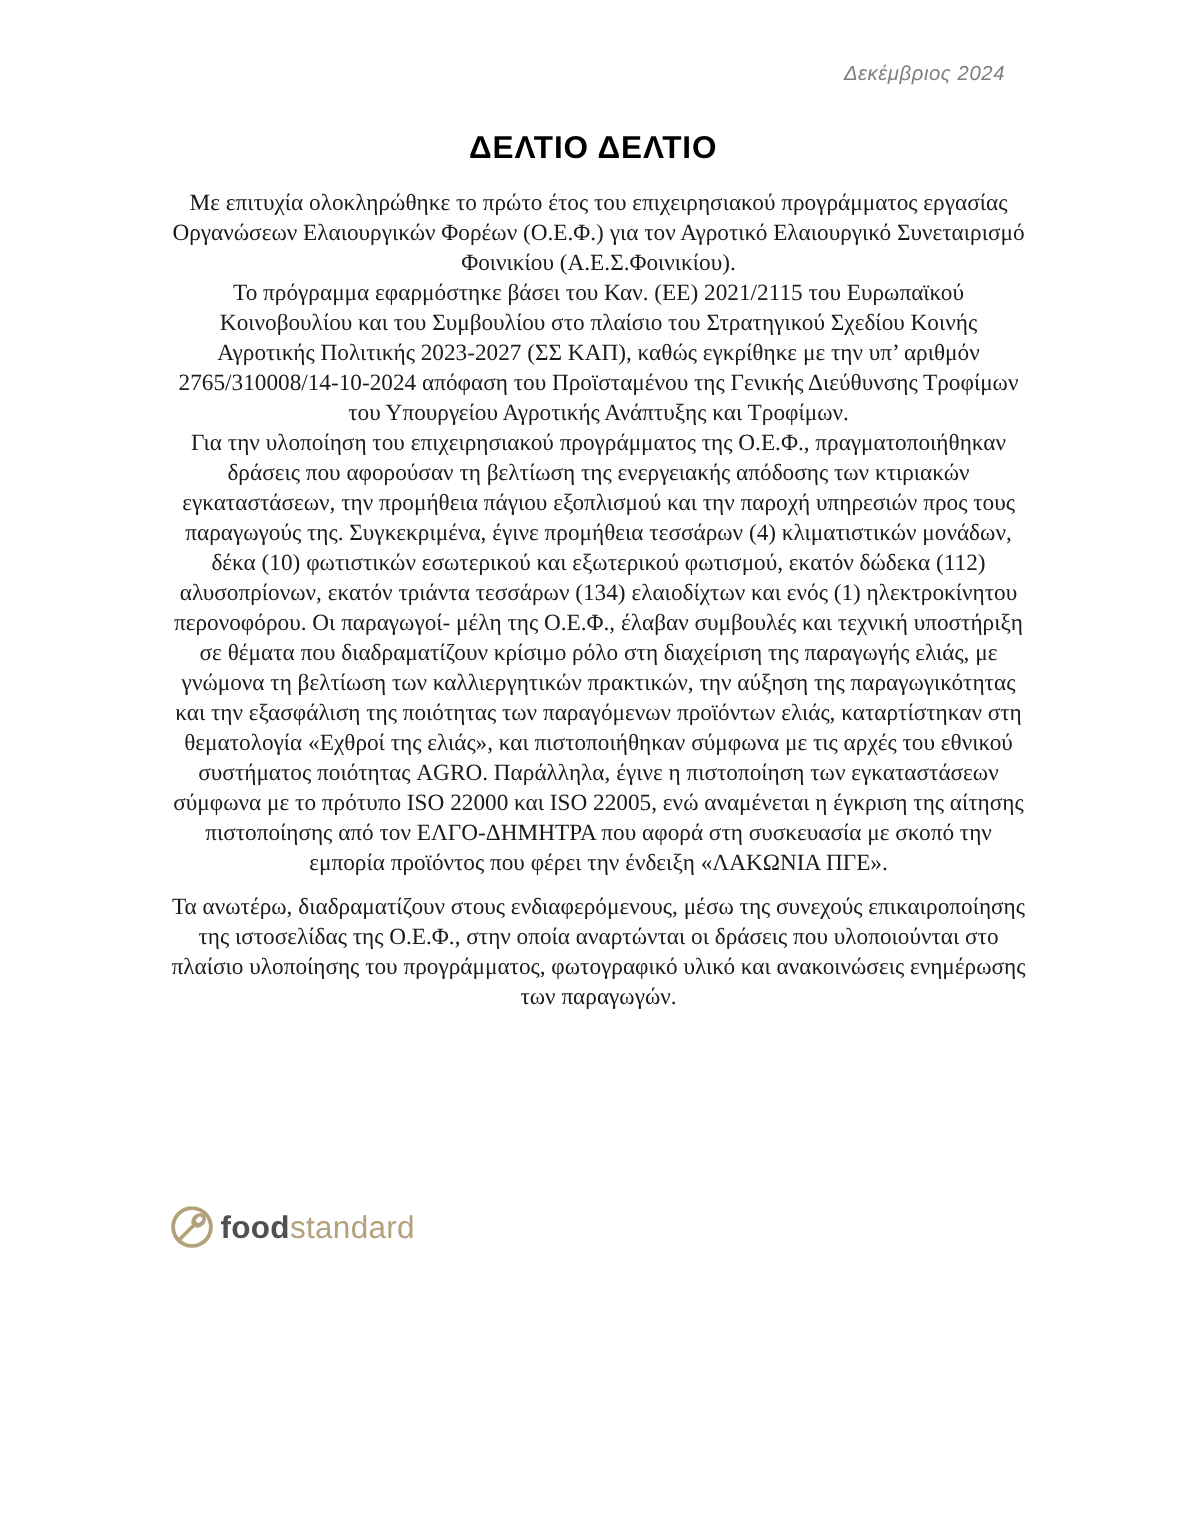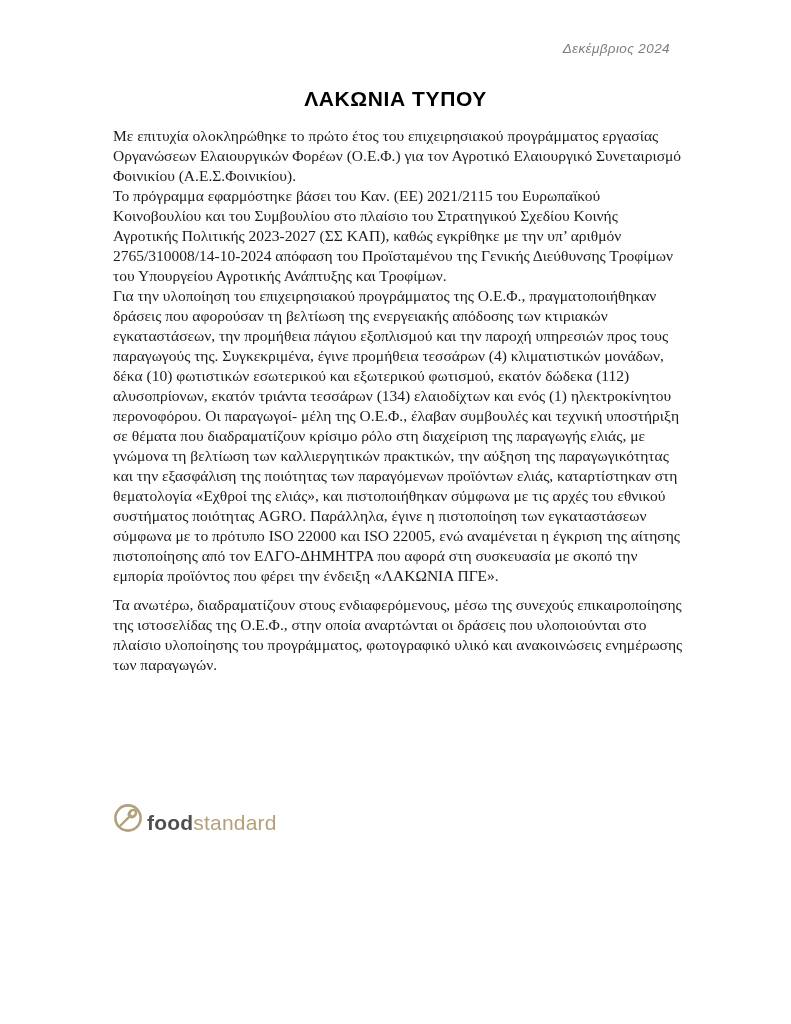--- a/index.html
+++ b/index.html
@@ -44,30 +44,31 @@
     position: absolute;
     top: 126px;
     left: 113px;
     width: 572px;
     font-size: 15.5px;
     line-height: 20px;
     text-align: left;
   }
   .content p {
     margin: 0;
+    text-align: center;
   }
   .content p.spaced {
     margin-top: 9px;
   }
   .logo {
     position: absolute;
     top: 803px;
     left: 113px;
     display: flex;
-    align-items: flex-end;
+    align-items: center;
     gap: 4px;
     font-family: "Liberation Sans", sans-serif;
     font-size: 21px;
     letter-spacing: 0.2px;
     line-height: 1;
   }
   .logo-icon {
     display: inline-flex;
     width: 30px;
     height: 30px;
@@ -81,21 +82,21 @@
     font-weight: normal;
   }
 </style>
 </head>
 <body>
 
 <div class="page">
 
   <div class="date-row">Δεκέμβριος 2024</div>
 
-  <h1 class="title">ΛΑΚΩΝΙΑ ΤΥΠΟΥ</h1>
+  <h1 class="title">ΔΕΛΤΙΟ ΔΕΛΤΙΟ</h1>
 
   <div class="content">
     <p>Με επιτυχία ολοκληρώθηκε το πρώτο έτος του επιχειρησιακού προγράμματος εργασίας Οργανώσεων Ελαιουργικών Φορέων (Ο.Ε.Φ.) για τον Αγροτικό Ελαιουργικό Συνεταιρισμό Φοινικίου (Α.Ε.Σ.Φοινικίου).</p>
     <p>Το πρόγραμμα εφαρμόστηκε βάσει του Καν. (ΕΕ) 2021/2115 του Ευρωπαϊκού Κοινοβουλίου και του Συμβουλίου στο πλαίσιο του Στρατηγικού Σχεδίου Κοινής Αγροτικής Πολιτικής 2023-2027 (ΣΣ ΚΑΠ), καθώς εγκρίθηκε με την υπ’ αριθμόν 2765/310008/14-10-2024 απόφαση του Προϊσταμένου της Γενικής Διεύθυνσης Τροφίμων του Υπουργείου Αγροτικής Ανάπτυξης και Τροφίμων.</p>
     <p>Για την υλοποίηση του επιχειρησιακού προγράμματος της Ο.Ε.Φ., πραγματοποιήθηκαν δράσεις που αφορούσαν τη βελτίωση της ενεργειακής απόδοσης των κτιριακών εγκαταστάσεων, την προμήθεια πάγιου εξοπλισμού και την παροχή υπηρεσιών προς τους παραγωγούς της. Συγκεκριμένα, έγινε προμήθεια τεσσάρων (4) κλιματιστικών μονάδων, δέκα (10) φωτιστικών εσωτερικού και εξωτερικού φωτισμού, εκατόν δώδεκα (112) αλυσοπρίονων, εκατόν τριάντα τεσσάρων (134) ελαιοδίχτων και ενός (1) ηλεκτροκίνητου περονοφόρου. Οι παραγωγοί- μέλη της Ο.Ε.Φ., έλαβαν συμβουλές και τεχνική υποστήριξη σε θέματα που διαδραματίζουν κρίσιμο ρόλο στη διαχείριση της παραγωγής ελιάς, με γνώμονα τη βελτίωση των καλλιεργητικών πρακτικών, την αύξηση της παραγωγικότητας και την εξασφάλιση της ποιότητας των παραγόμενων προϊόντων ελιάς, καταρτίστηκαν στη θεματολογία «Εχθροί της ελιάς», και πιστοποιήθηκαν σύμφωνα με τις αρχές του εθνικού συστήματος ποιότητας AGRO. Παράλληλα, έγινε η πιστοποίηση των εγκαταστάσεων σύμφωνα με το πρότυπο ISO 22000 και ISO 22005, ενώ αναμένεται η έγκριση της αίτησης πιστοποίησης από τον ΕΛΓΟ-ΔΗΜΗΤΡΑ που αφορά στη συσκευασία με σκοπό την εμπορία προϊόντος που φέρει την ένδειξη «ΛΑΚΩΝΙΑ ΠΓΕ».</p>
     <p class="spaced">Τα ανωτέρω, διαδραματίζουν στους ενδιαφερόμενους, μέσω της συνεχούς επικαιροποίησης της ιστοσελίδας της Ο.Ε.Φ., στην οποία αναρτώνται οι δράσεις που υλοποιούνται στο πλαίσιο υλοποίησης του προγράμματος, φωτογραφικό υλικό και ανακοινώσεις ενημέρωσης των παραγωγών.</p>
   </div>
 
   <div class="logo">
     <span class="logo-icon">

